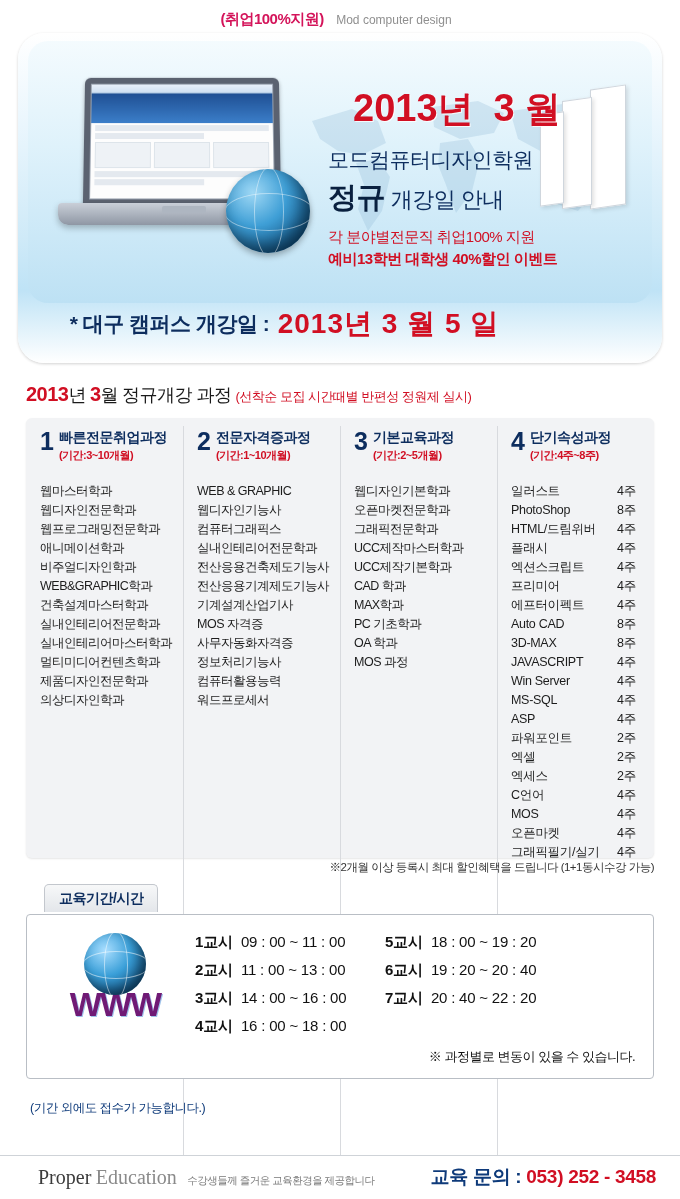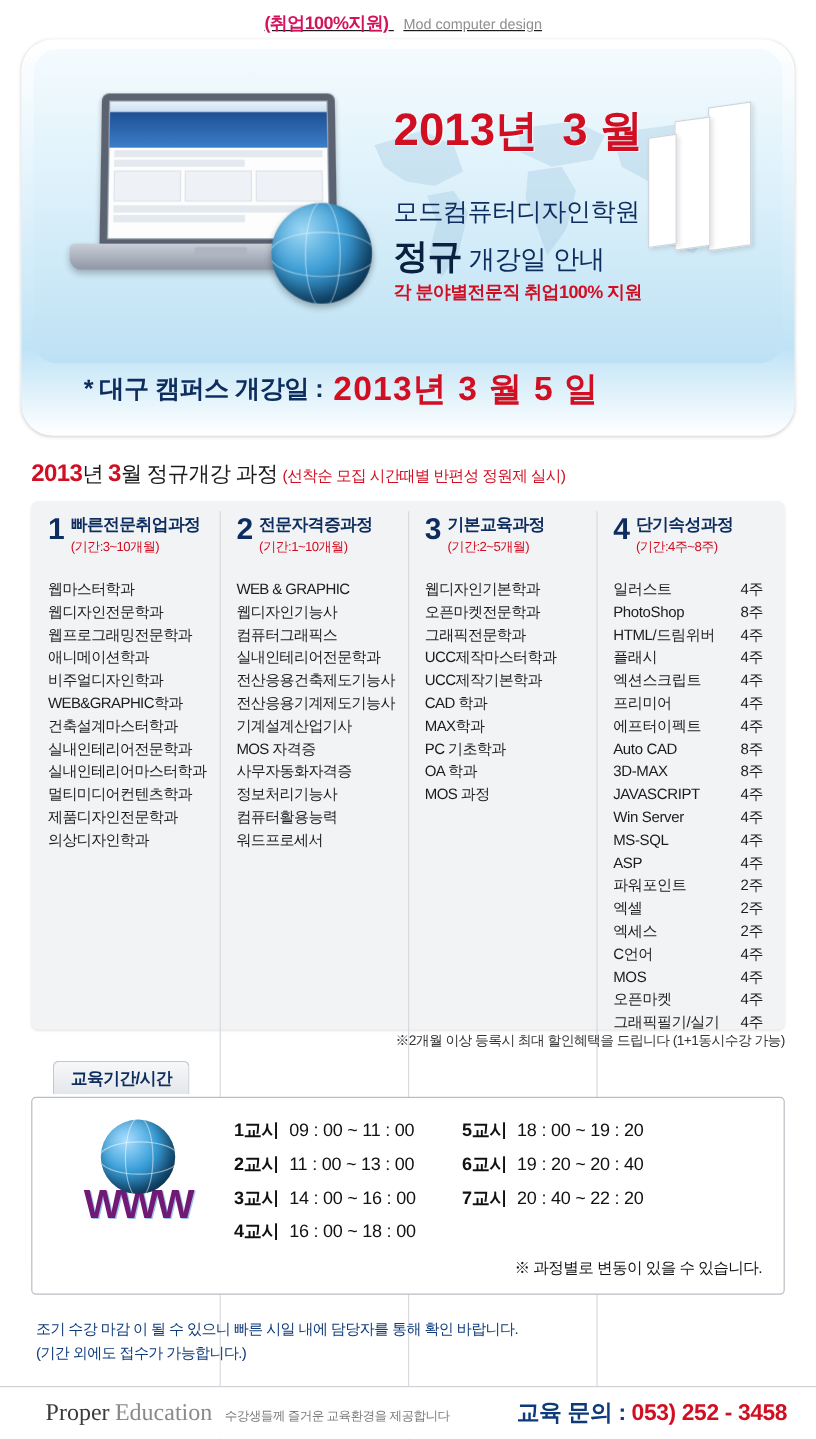--- a/index.html
+++ b/index.html
@@ -11,21 +11,20 @@
     font-family: "Liberation Sans", sans-serif;
     color: #1a1a1a;
     position: relative;
     overflow: hidden;
   }
 
   
   .topline {
     position: absolute; top: 10px; left: 0; width: 672px;
     text-align: center;
-    text-decoration: underline;
   }
   .topline .t1 {
     color: #d4145a; font-weight: bold; font-size: 15px; letter-spacing: -0.5px;
   }
   .topline .t2 {
     color: #8f8f8f; font-size: 12px; margin-left: 8px;
   }
 
   
   .hero {
@@ -102,26 +101,27 @@
     box-shadow: 2px 2px 4px rgba(0,0,0,.12);
   }
   .sheet.s1 { right: 26px; top: 46px; width: 36px; height: 120px; transform: skewY(-8deg); }
   .sheet.s2 { right: 60px; top: 58px; width: 30px; height: 108px; transform: skewY(-8deg); }
   .sheet.s3 { right: 88px; top: 72px; width: 24px; height: 92px; transform: skewY(-8deg); }
 
   .hero-txt { position:absolute; left: 300px; top: 44px; width: 330px; }
   .h-date {
     color:#d10f23; font-weight:bold; font-size: 36px; letter-spacing: 0px;
     text-shadow: 1px 1px 0 rgba(255,255,255,.8);
+    margin-left: 25px;
   }
   .h-date .big { font-size: 38px; }
-  .h-acad { margin-top: 28px; font-size: 21px; color:#0d2d5e; letter-spacing:-0.5px; }
+  .h-acad { margin-top: 12px; font-size: 21px; color:#0d2d5e; letter-spacing:-0.5px; }
   .h-line2 { margin-top: 4px; font-size: 22px; color:#0d2d5e; letter-spacing:-0.5px;}
   .h-line2 b { font-size: 29px; color:#09203f; }
-  .h-red1 { color:#d10f23; font-weight:bold; font-size: 15px; letter-spacing:-0.5px;}
+  .h-red1 { margin-top: 10px; color:#d10f23; font-weight:normal; font-size: 15px; letter-spacing:-0.5px;}
   .h-red2 { margin-top: 3px; color:#d10f23; font-weight:bold; font-size: 15px; letter-spacing:-0.5px;}
 
   .hero-bottom {
     position: absolute; left: 0; top: 272px; width: 533px; text-align:center;
   }
   .hb-label { display:inline-block; vertical-align:middle; font-size: 21px; font-weight:bold; color:#0d2d5e; letter-spacing:-0.5px;}
   .hb-val { display:inline-block; vertical-align:middle; font-size: 28px; font-weight:bold; color:#d10f23; letter-spacing: 1px; margin-left:4px;}
 
   
   .courses-head {
@@ -140,21 +140,21 @@
     box-shadow: 0 1px 2px rgba(0,0,0,.1);
   }
   .cols { position:absolute; top: 418px; left: 26px; width: 628px; display:flex; }
   .col { width: 157px; padding: 12px 0 0 14px; position:relative; }
   .col + .col::before {
     content:""; position:absolute; left:0; top: 8px; bottom: -330px; width:1px; background:#d8dade;
   }
   .col-head { display:flex; align-items:flex-start; gap:5px; height: 44px;}
   .col-num { font-size: 25px; font-weight:bold; color:#0d2d5e; line-height: 22px; }
   .col-title { font-size: 14px; font-weight:bold; color:#0d2d5e; letter-spacing:-0.5px; line-height: 15px;}
-  .col-sub { font-size: 11px; font-weight:normal; color:#d10f23; letter-spacing:-0.5px; margin-top:3px;}
+  .col-sub { font-size: 11px; font-weight:bold; color:#d10f23; letter-spacing:-0.5px; margin-top:3px;}
   .col-list { margin-top: 10px; }
   .col-list li {
     list-style:none; font-size: 12.5px; color:#1c1c1c; line-height: 19px; letter-spacing:-0.5px;
   }
   .col-list { padding:0; margin-top:8px; }
   .dur-list { padding:0; margin-top:8px; }
   .dur-list li {
     list-style:none; font-size: 12.5px; color:#1c1c1c; line-height: 19px;
     display:flex; width: 136px; letter-spacing:-0.3px;
   }
@@ -281,20 +281,21 @@
         <span class="big">2013</span><span>년</span>
         &nbsp;<span class="big">3</span>
         <span>월</span>
       </div>
       <div class="h-acad">모드컴퓨터디자인학원</div>
       <div class="h-line2">
         <b>정규</b>
         <span>개강일 안내</span>
       </div>
       <div class="h-red1">각 분야별전문직 취업100% 지원</div>
+      <div class="h-red2">예비13학번 대학생 40%할인 이벤트</div>
     </div>
   </div>
 
   <div class="hero-bottom">
     <span class="hb-label">* 대구 캠퍼스 개강일 :</span>
     <span class="hb-val">2013년 3 월 5 일</span>
   </div>
 </div>
 
 <div class="courses-head">
@@ -500,21 +501,20 @@
     </div>
     <div class="s-row">
       <span class="s-per">4교시</span>
       <span class="s-time">16 : 00 ~ 18 : 00</span>
     </div>
   </div>
   <div class="sched-note">※ 과정별로 변동이 있을 수 있습니다.</div>
 </div>
 
 <div class="foot-note">
-  <div>조기 수강 마감 이 될 수 있으니 빠른 시일 내에 담당자를 통해 확인 바랍니다.</div>
   <div>(기간 외에도 접수가 가능합니다.)</div>
 </div>
 
 <div class="foot-bar">
   <div class="brand">
     <span class="b1">Proper</span>
     <span class="b2">Education</span>
     <span class="b3">수강생들께 즐거운 교육환경을 제공합니다</span>
   </div>
   <div class="contact">

